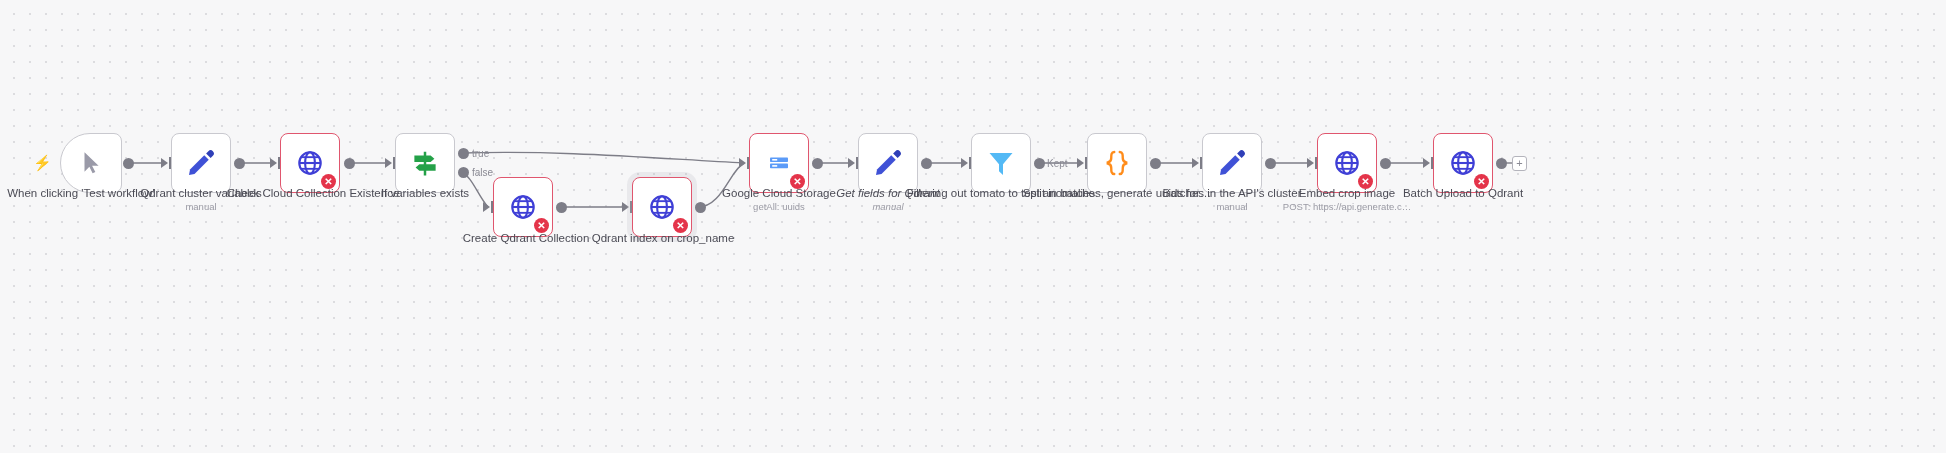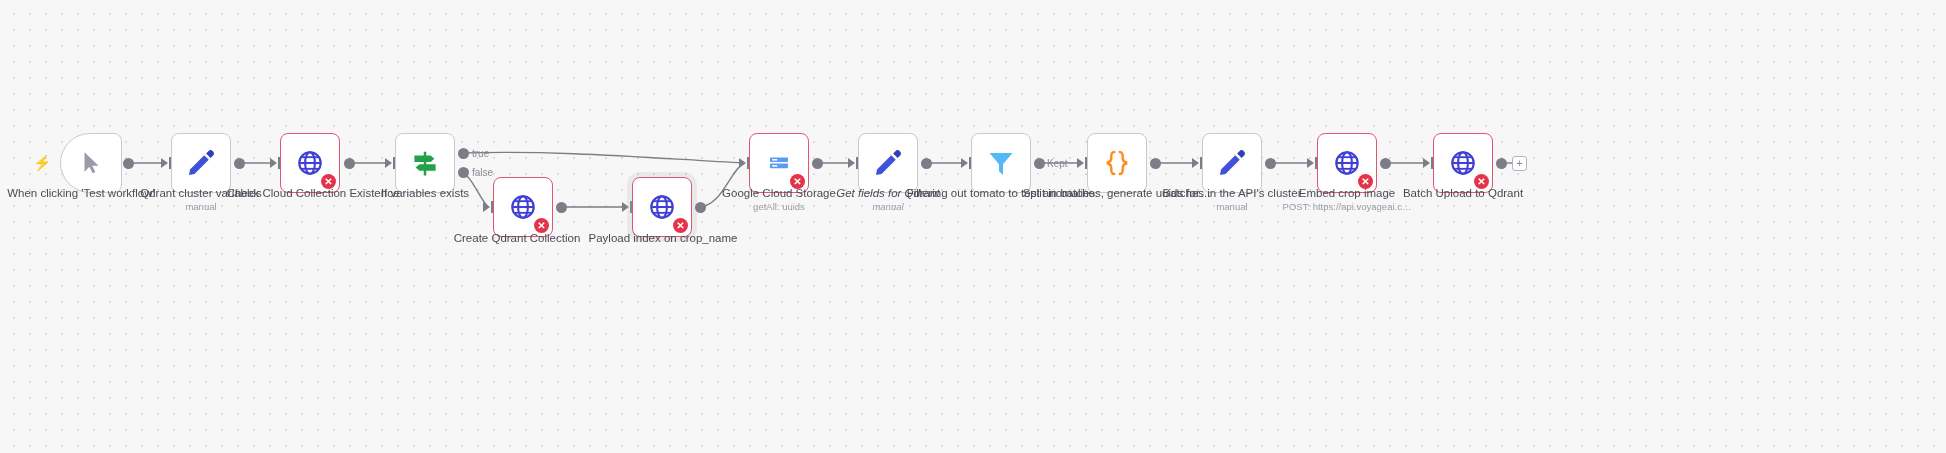--- a/index.html
+++ b/index.html
@@ -193,35 +193,35 @@
   <svg class="ico" width="28" height="28" viewBox="0 0 24 24">
     <circle cx="12" cy="12" r="9.2" fill="none" stroke="#3f3fd6" stroke-width="1.8"></circle>
     <ellipse cx="12" cy="12" rx="4.2" ry="9.2" fill="none" stroke="#3f3fd6" stroke-width="1.8"></ellipse>
     <line x1="2.8" y1="12" x2="21.2" y2="12" stroke="#3f3fd6" stroke-width="1.8"></line>
     <line x1="4.4" y1="7" x2="19.6" y2="7" stroke="#3f3fd6" stroke-width="1.6"></line>
     <line x1="4.4" y1="17" x2="19.6" y2="17" stroke="#3f3fd6" stroke-width="1.6"></line>
   </svg>
   <div class="err-badge" style="right:3px;bottom:3px;">✕</div>
 </div>
 <div class="port" style="left:556px;top:202px;"></div>
-<div class="caption" style="left:422px;top:231px;"><span>Create Qdrant Collection</span></div>
+<div class="caption" style="left:431px;top:231px;"><span>Create Qdrant Collection</span></div>
 
 <div class="arrow" style="left:622px;top:202px;"></div>
 <div class="node err pinned" style="left:632px;top:177px;">
   <svg class="ico" width="28" height="28" viewBox="0 0 24 24">
     <circle cx="12" cy="12" r="9.2" fill="none" stroke="#3f3fd6" stroke-width="1.8"></circle>
     <ellipse cx="12" cy="12" rx="4.2" ry="9.2" fill="none" stroke="#3f3fd6" stroke-width="1.8"></ellipse>
     <line x1="2.8" y1="12" x2="21.2" y2="12" stroke="#3f3fd6" stroke-width="1.8"></line>
     <line x1="4.4" y1="7" x2="19.6" y2="7" stroke="#3f3fd6" stroke-width="1.6"></line>
     <line x1="4.4" y1="17" x2="19.6" y2="17" stroke="#3f3fd6" stroke-width="1.6"></line>
   </svg>
   <div class="err-badge" style="right:3px;bottom:3px;">✕</div>
 </div>
 <div class="port" style="left:695px;top:202px;"></div>
-<div class="caption" style="left:568px;top:231px;"><span>Payload index on crop_name</span></div>
+<div class="caption" style="left:568px;top:231px;"><span>Qdrant index on crop_name</span></div>
 
 <div class="arrow" style="left:739px;top:158px;"></div>
 <div class="node err" style="left:749px;top:133px;">
   <svg class="ico" width="24" height="24" viewBox="0 0 24 24">
     <rect x="3" y="6.5" width="18" height="4.6" rx="0.8" fill="#5b9bf8"></rect>
     <rect x="3" y="12.6" width="18" height="4.6" rx="0.8" fill="#5b9bf8"></rect>
     <rect x="5.2" y="8" width="5" height="1.6" fill="#ffffff"></rect>
     <rect x="5.2" y="14.1" width="5" height="1.6" fill="#ffffff"></rect>
   </svg>
   <div class="err-badge" style="right:3px;bottom:3px;">✕</div>
@@ -286,21 +286,21 @@
     <line x1="2.8" y1="12" x2="21.2" y2="12" stroke="#3f3fd6" stroke-width="1.8"></line>
     <line x1="4.4" y1="7" x2="19.6" y2="7" stroke="#3f3fd6" stroke-width="1.6"></line>
     <line x1="4.4" y1="17" x2="19.6" y2="17" stroke="#3f3fd6" stroke-width="1.6"></line>
   </svg>
   <div class="err-badge" style="right:3px;bottom:3px;">✕</div>
 </div>
 <div class="port" style="left:1380px;top:158px;"></div>
 <div class="arrow" style="left:1423px;top:158px;"></div>
 <div class="caption" style="left:1252px;top:186px;">
   <span>Embed crop image</span>
-  <span class="sub">POST: https://api.voyageai.c…</span>
+  <span class="sub">POST: https://api.generate.c…</span>
 </div>
 
 <div class="node err" style="left:1433px;top:133px;">
   <svg class="ico" width="28" height="28" viewBox="0 0 24 24">
     <circle cx="12" cy="12" r="9.2" fill="none" stroke="#3f3fd6" stroke-width="1.8"></circle>
     <ellipse cx="12" cy="12" rx="4.2" ry="9.2" fill="none" stroke="#3f3fd6" stroke-width="1.8"></ellipse>
     <line x1="2.8" y1="12" x2="21.2" y2="12" stroke="#3f3fd6" stroke-width="1.8"></line>
     <line x1="4.4" y1="7" x2="19.6" y2="7" stroke="#3f3fd6" stroke-width="1.6"></line>
     <line x1="4.4" y1="17" x2="19.6" y2="17" stroke="#3f3fd6" stroke-width="1.6"></line>
   </svg>

